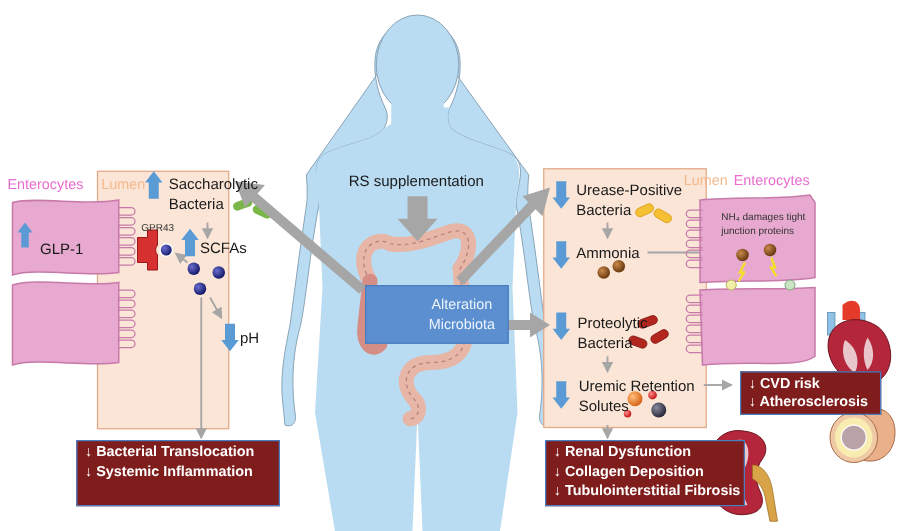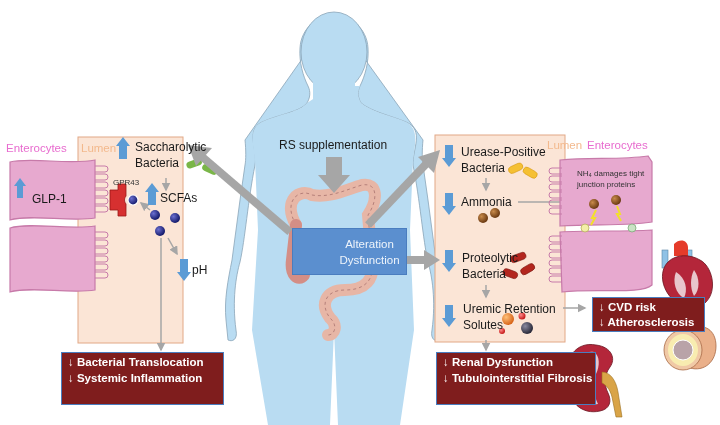--- a/index.html
+++ b/index.html
@@ -223,21 +223,21 @@
 
 <div class="bluebox" style="left:61px; top:352px; width:163px; height:53px;">
   <div>↓ Bacterial Translocation</div>
   <div>↓ Systemic Inflammation</div>
 </div>
 
 <div class="lbl" style="left:279px; top:138px;text-align:right;">RS supplementation</div>
 
 <div class="abs" style="left:292px; top:228px; width:73px; height:45px; background:#5b8fcf; border:1px solid #4a7dbf; color:#eef4fb; font-size:11.5px; line-height:16px; text-align:center; display:flex; flex-direction:column; justify-content:center;padding-left:40px;">
   <div>Alteration</div>
-  <div>Dysfunction</div>
+  <div>Microbiota</div>
 </div>
 
 <div class="lbl" style="left:461px; top:145px;">Urease-Positive</div>
 <div class="lbl" style="left:461px; top:161px;">Bacteria</div>
 <div class="lbl orange" style="left:547px; top:138px; font-size:11.5px;">Lumen</div>
 <div class="lbl pink" style="left:587px; top:138px; font-size:11.5px;">Enterocytes</div>
 <div class="lbl tiny" style="left:577px; top:169px;">NH₄ damages tight</div>
 <div class="lbl tiny" style="left:577px; top:180px;">junction proteins</div>
 <div class="lbl" style="left:461px; top:195px;">Ammonia</div>
 <div class="lbl" style="left:462px; top:251px;">Proteolytic</div>
@@ -245,14 +245,15 @@
 <div class="lbl" style="left:463px; top:302px;">Uremic Retention</div>
 <div class="lbl" style="left:463px; top:318px;">Solutes</div>
 
 <div class="bluebox" style="left:592px; top:297px; width:113px; height:35px; line-height:14.5px;">
   <div>↓ CVD risk</div>
   <div>↓ Atherosclerosis</div>
 </div>
 
 <div class="bluebox" style="left:436px; top:352px; width:160px; height:53px;">
   <div>↓ Renal Dysfunction</div>
+  <div>↓ Collagen Deposition</div>
   <div>↓ Tubulointerstitial Fibrosis</div>
 </div>
 
 </body></html>

